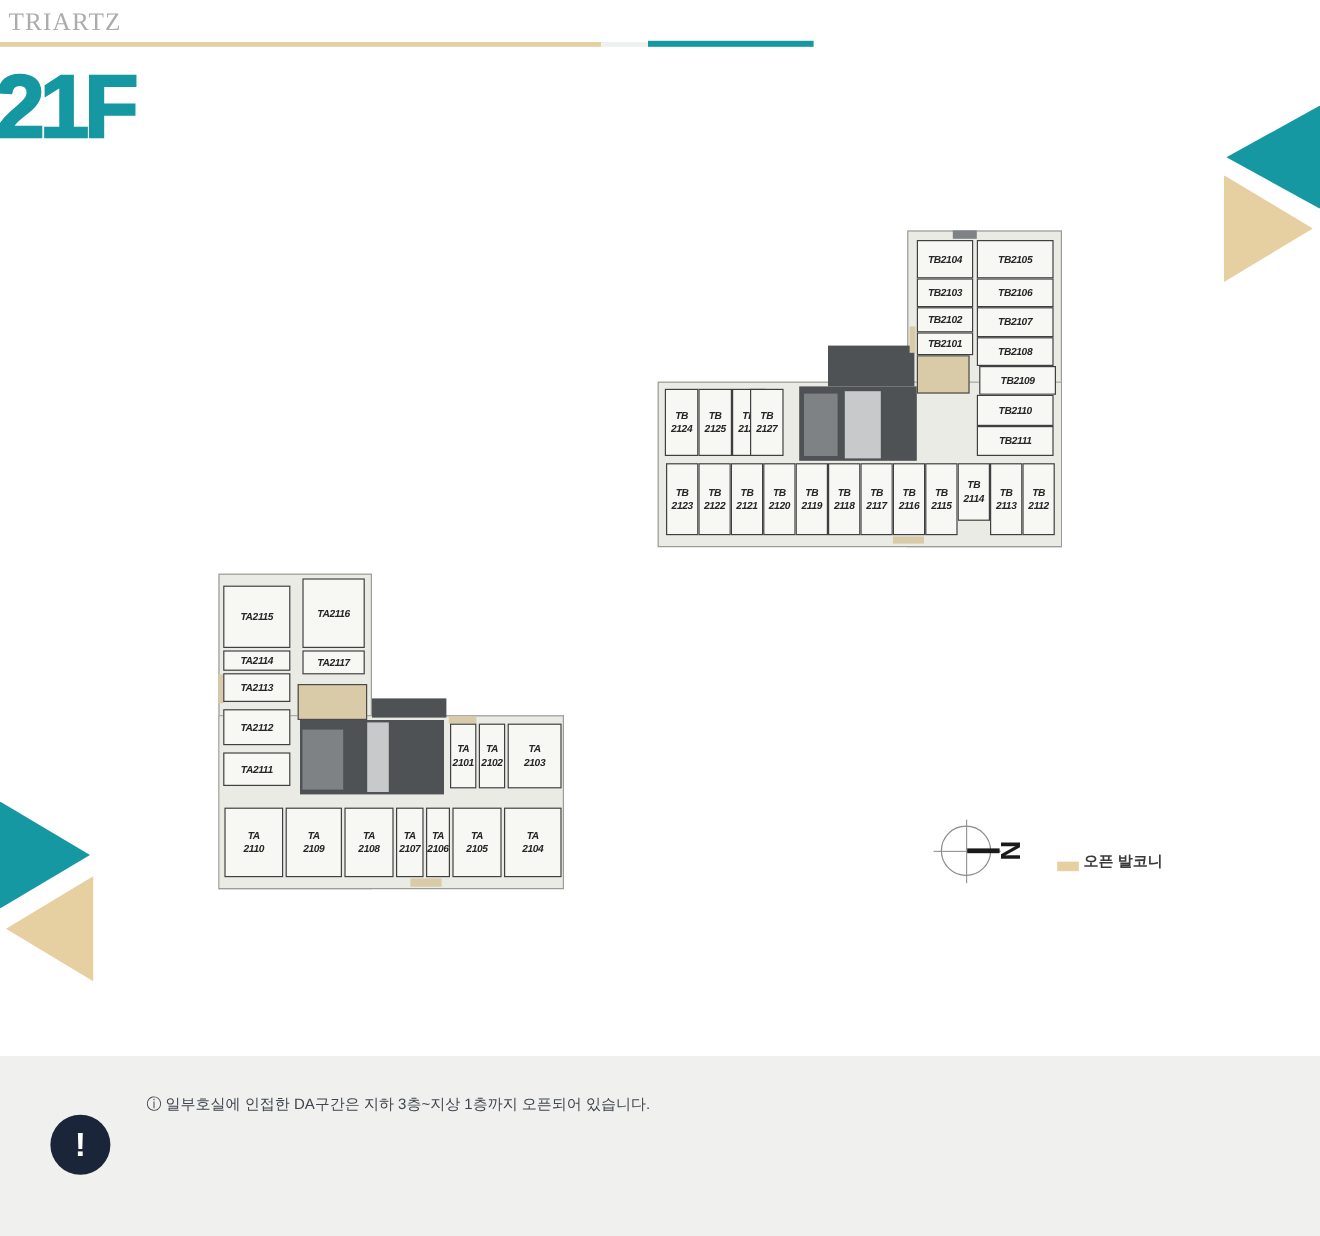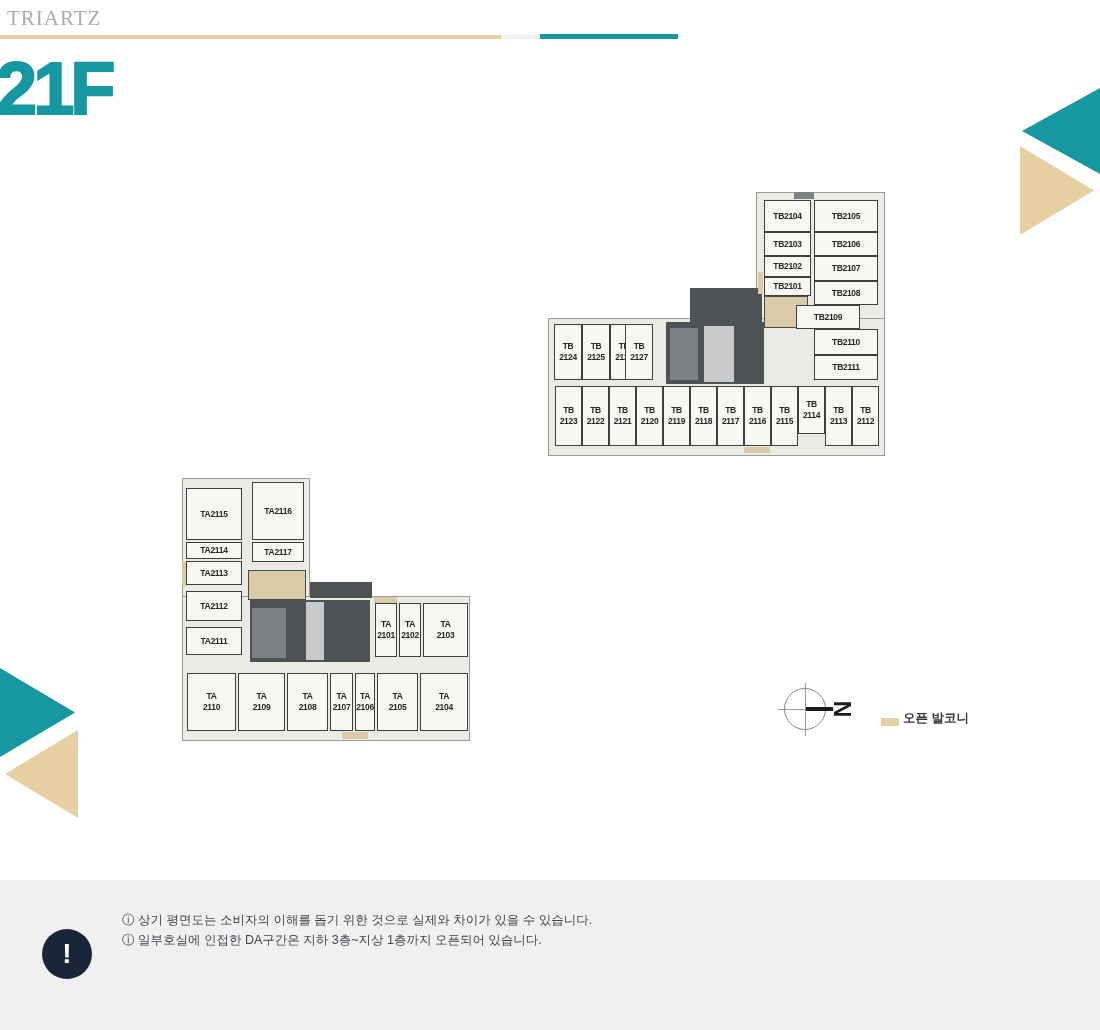--- a/index.html
+++ b/index.html
@@ -26,21 +26,21 @@
   .tri-beige-l{left:5px;top:730px;width:73px;height:88px;background:var(--beige,#E6CFA0);
         clip-path:polygon(100% 0,100% 100%,0 50%);}
 
   
   .plan{position:absolute;}
   .base{position:absolute;background:#EBEBE6;border:1px solid #9C9C96;box-sizing:border-box;}
   .patch{position:absolute;background:#EBEBE6;}
   .room{position:absolute;background:#F7F7F4;border:1.5px solid #3F3F3F;box-sizing:border-box;
         display:flex;align-items:center;justify-content:center;text-align:center;
         font-weight:bold;font-size:8.5px;color:#262626;line-height:1.25;letter-spacing:-0.3px;}
-  .room .rl{display:inline-block;}
+  .room .rl{display:inline-block;font-style:italic;}
   .room .two{width:26px;}
   .core-dark{position:absolute;background:#4E5254;}
   .core-mid{position:absolute;background:#7E8285;}
   .core-light{position:absolute;background:#C7C9CA;}
   .bal{position:absolute;background:#D9CBA8;}
   .bal-room{position:absolute;background:#D9CBA8;border:1.5px solid #4A4A4A;box-sizing:border-box;}
 
   
   .compass-circle{position:absolute;left:784px;top:688px;width:42px;height:42px;border:1.5px solid #8A8A8A;
         border-radius:50%;box-sizing:border-box;background:transparent;}
@@ -108,21 +108,21 @@
       </div>
     <div class="room" style="left:266px;top:40px;width:64px;height:24px">
         <span class="rl">TB2106</span>
       </div>
     <div class="room" style="left:266px;top:64px;width:64px;height:25px">
         <span class="rl">TB2107</span>
       </div>
     <div class="room" style="left:266px;top:89px;width:64px;height:24px">
         <span class="rl">TB2108</span>
       </div>
-    <div class="room" style="left:248px;top:113px;width:64px;height:24px">
+    <div class="room" style="left:268px;top:113px;width:64px;height:24px">
         <span class="rl">TB2109</span>
       </div>
     <div class="room" style="left:266px;top:137px;width:64px;height:26px">
         <span class="rl">TB2110</span>
       </div>
     <div class="room" style="left:266px;top:163px;width:64px;height:25px">
         <span class="rl">TB2111</span>
       </div>
 
     <div class="room" style="left:6px;top:132px;width:28px;height:56px">
@@ -251,18 +251,17 @@
   <div class="compass-circle"></div>
   <div class="compass-thick"></div>
   <div class="north">N</div>
 
   <div class="legend-swatch"></div>
   <div class="legend-label">오픈 발코니</div>
 
   <div class="footer">
     <div class="alert">!</div>
     <div class="notices">
-      <div>ⓘ 상기 평면도는 소비자의 이해를 돕기 위한 것으로 실제와 차이가 있을 수 있습니다.</div>
       <div>ⓘ 일부호실에 인접한 DA구간은 지하 3층~지상 1층까지 오픈되어 있습니다.</div>
     </div>
   </div>
 
 </div>
 
 </body></html>

